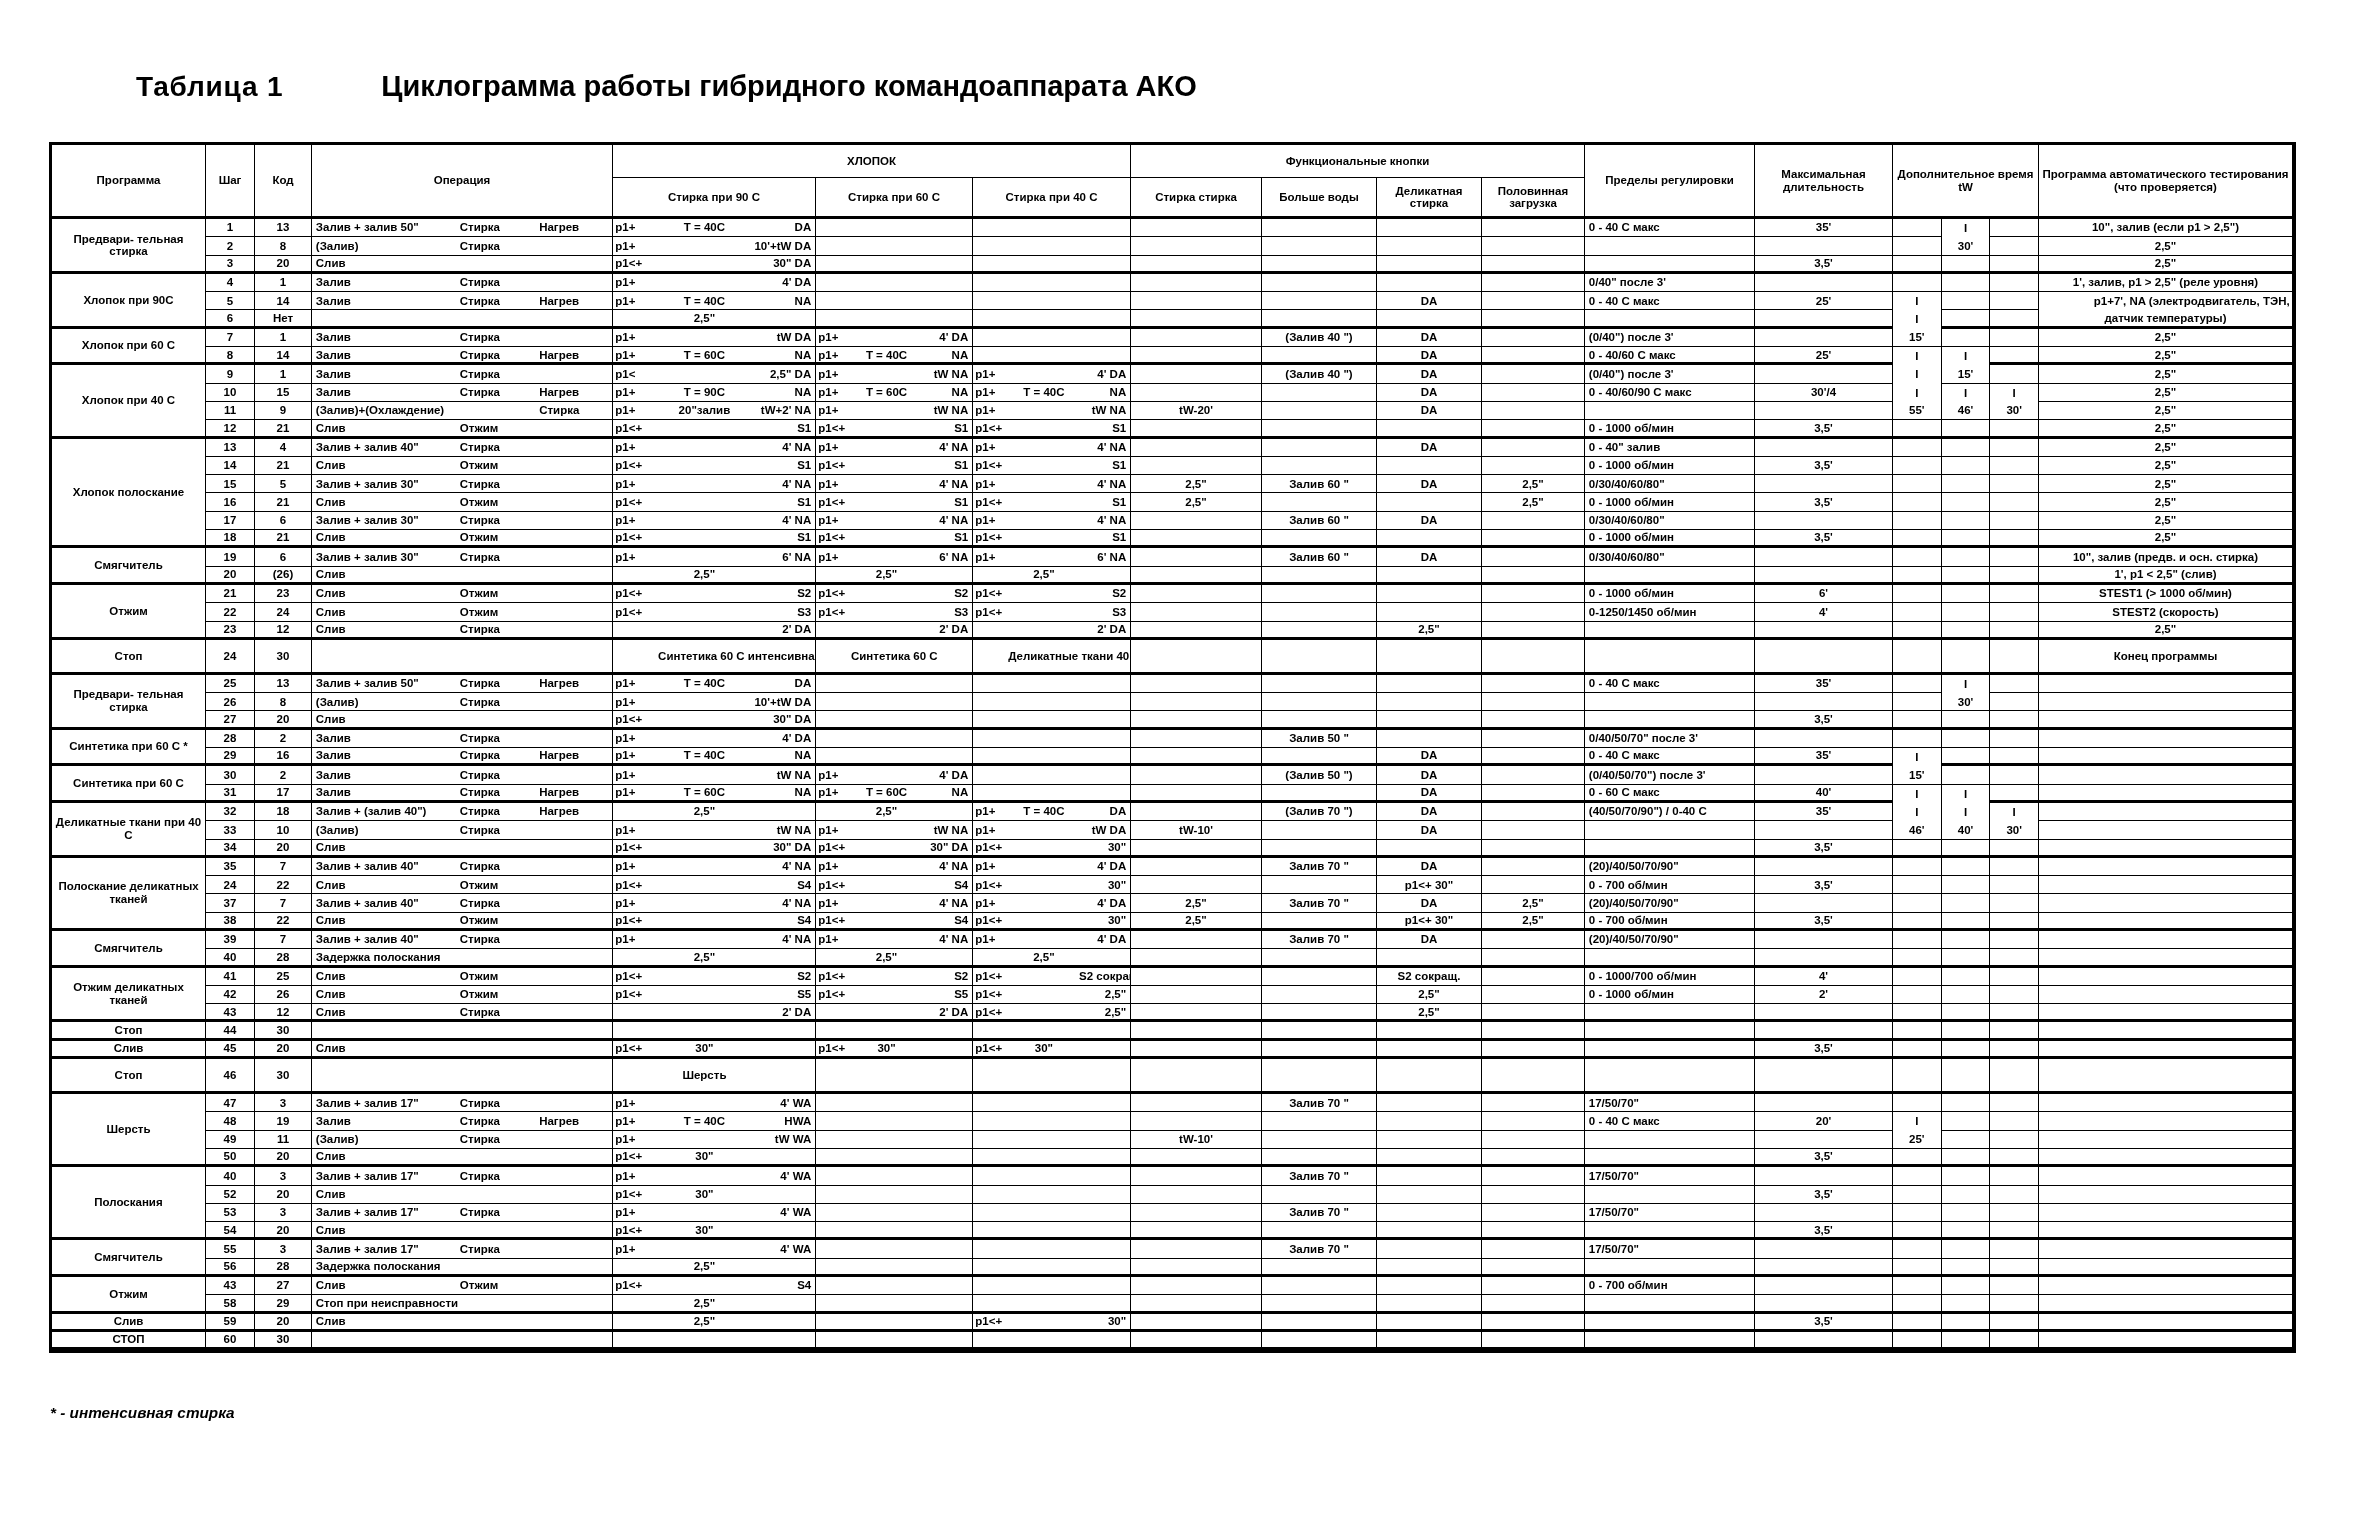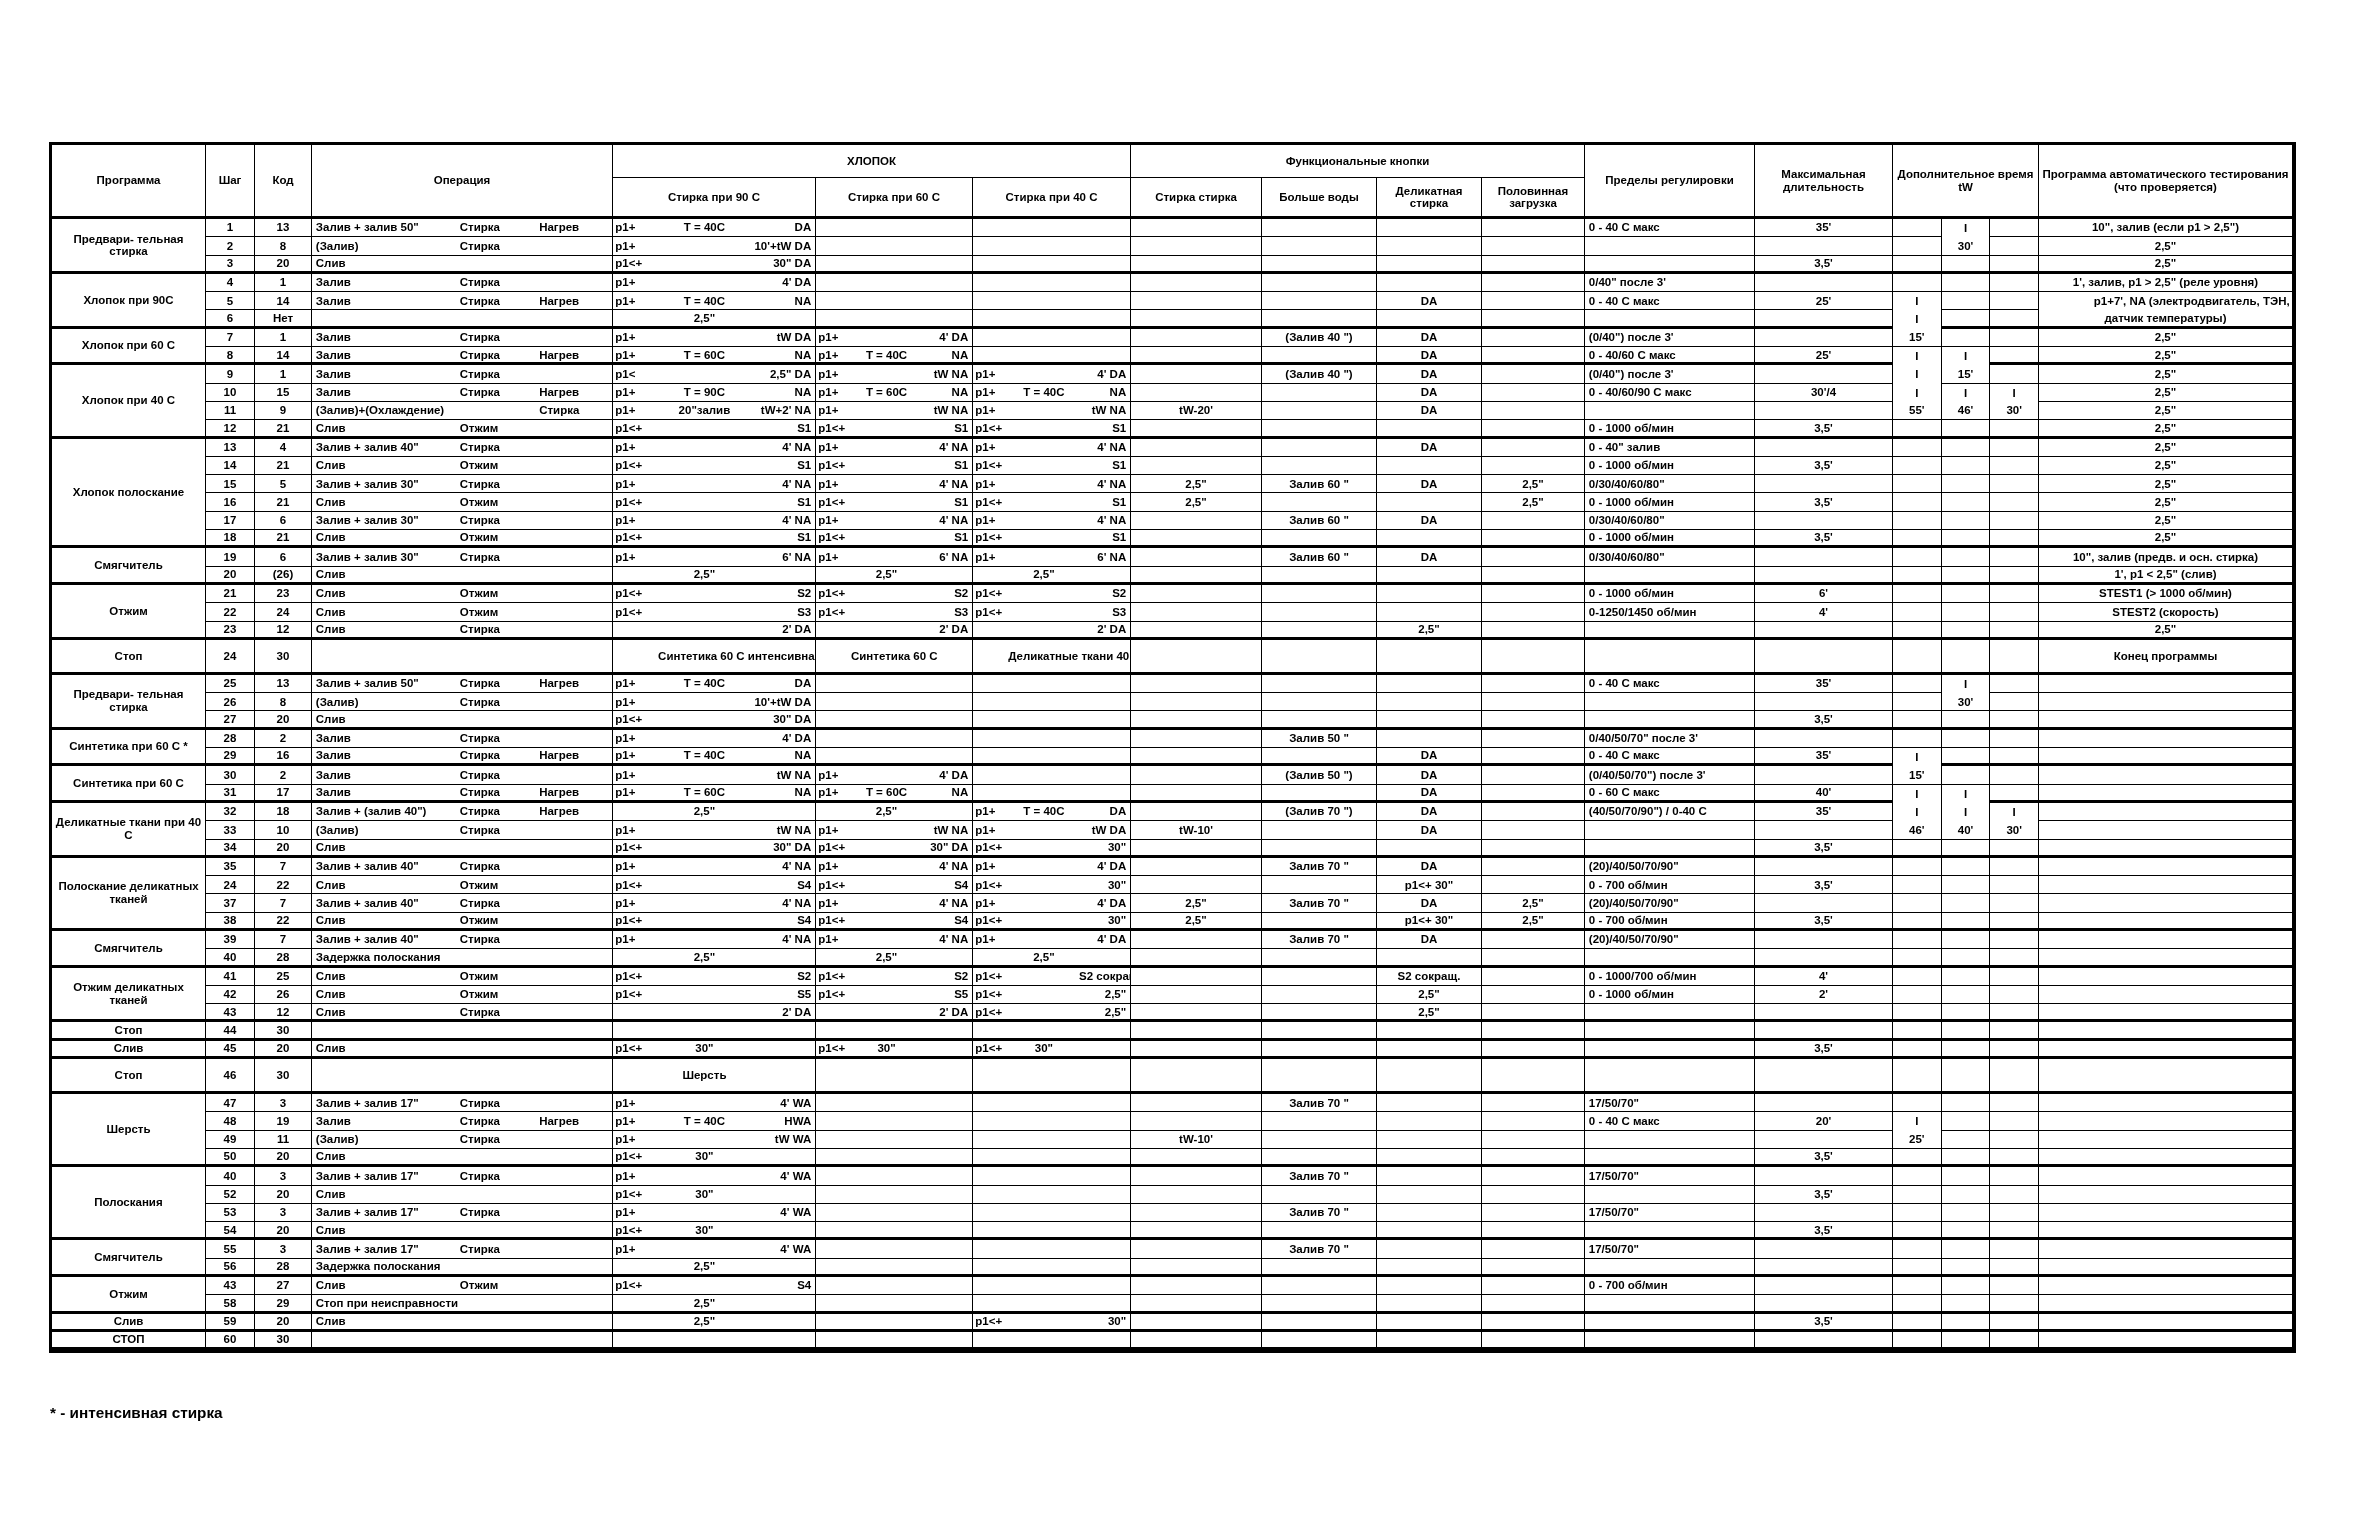--- a/index.html
+++ b/index.html
@@ -30,26 +30,30 @@
   .tri.op .r{width:24%;text-align:left;}
   .tri.w .l{width:22%;text-align:left;}
   .tri.w .m{width:47%;text-align:center;}
   .tri.w .r{width:31%;text-align:right;padding-right:1.5px;}
   td.tw{padding:0;position:relative;border-bottom:none;}
   td.tw .twrap{position:absolute;left:0;top:0;right:0;bottom:0;display:flex;}
   td.tw .slot{flex:1;display:flex;align-items:center;justify-content:center;
               border-left:1.5px solid #000;font-size:11.5px;font-weight:700;}
   td.tw .slot:first-child{border-left:none;}
   td.test{text-align:center;}
-  .footnote{position:absolute;left:50px;top:1404px;font-size:15.3px;font-weight:700;}
+  .footnote{position:absolute;left:50px;top:1404px;font-size:15.3px;font-weight:700;font-style:italic;}
 </style>
 </head>
 <body>
 
 <div class="page">
+  <div class="title-row">
+    <span class="title-num">Таблица 1</span>
+    <span class="title-cap">Циклограмма работы гибридного командоаппарата АКО</span>
+  </div>
 
   <table class="cyc">
     <colgroup>
       <col style="width:154px">
         <col style="width:49px">
         <col style="width:57px">
         <col style="width:301px">
       <col style="width:203px">
         <col style="width:157px">
         <col style="width:158px">

